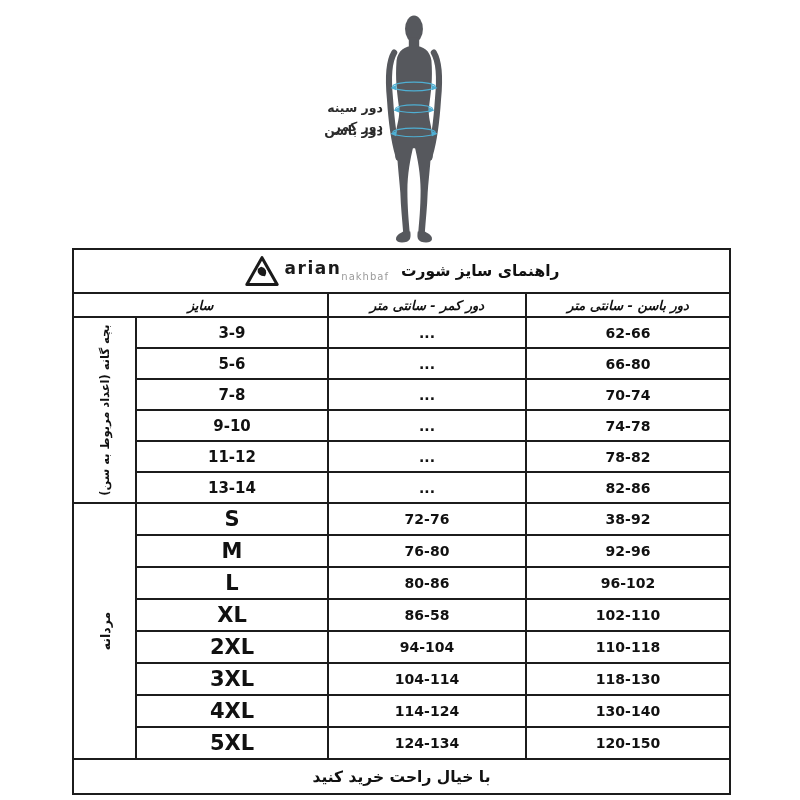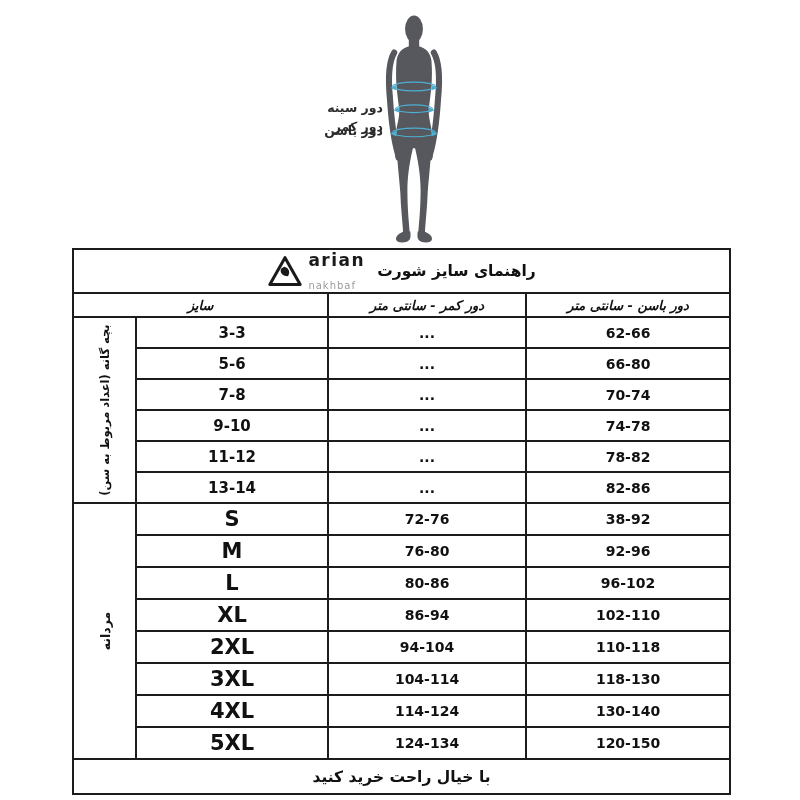--- a/index.html
+++ b/index.html
@@ -62,21 +62,21 @@
     font-size: 15.5px;
     font-weight: bold;
     white-space: nowrap;
   }
   .brand {
     display: flex;
     align-items: center;
     gap: 5px;
     direction: ltr;
   }
-  .brand-text { display: flex; flex-direction: column; line-height: 1; text-align: left; }
+  .brand-text { display: flex; line-height: 1; text-align: left; }
   .brand-name {
     font-size: 17px;
     font-weight: bold;
     letter-spacing: 1.5px;
     color: #1a1a1a;
   }
   .brand-sub {
     font-size: 10px;
     color: #9b9b9b;
     letter-spacing: 1px;
@@ -192,21 +192,21 @@
 
     <tr>
       <td class="header-cell">دور باسن - سانتی متر</td>
       <td class="header-cell">دور کمر - سانتی متر</td>
       <td class="header-cell" colspan="2">سایز</td>
     </tr>
 
     <tr class="kid-row">
       <td class="num-cell">62-66</td>
       <td class="num-cell">...</td>
-      <td class="kid-size-cell">3-3</td>
+      <td class="kid-size-cell">3-9</td>
       <td class="vlabel-cell" rowspan="6">
         <span class="vlabel kids">بچه گانه (اعداد مربوط به سن)</span>
       </td>
     </tr>
     <tr class="kid-row">
       <td class="num-cell">66-80</td>
       <td class="num-cell">...</td>
       <td class="kid-size-cell">5-6</td>
     </tr>
     <tr class="kid-row">
@@ -243,21 +243,21 @@
       <td class="num-cell">76-80</td>
       <td class="men-size-cell">M</td>
     </tr>
     <tr class="men-row">
       <td class="num-cell">96-102</td>
       <td class="num-cell">80-86</td>
       <td class="men-size-cell">L</td>
     </tr>
     <tr class="men-row">
       <td class="num-cell">102-110</td>
-      <td class="num-cell">86-94</td>
+      <td class="num-cell">86-58</td>
       <td class="men-size-cell">XL</td>
     </tr>
     <tr class="men-row">
       <td class="num-cell">110-118</td>
       <td class="num-cell">94-104</td>
       <td class="men-size-cell">2XL</td>
     </tr>
     <tr class="men-row">
       <td class="num-cell">118-130</td>
       <td class="num-cell">104-114</td>

